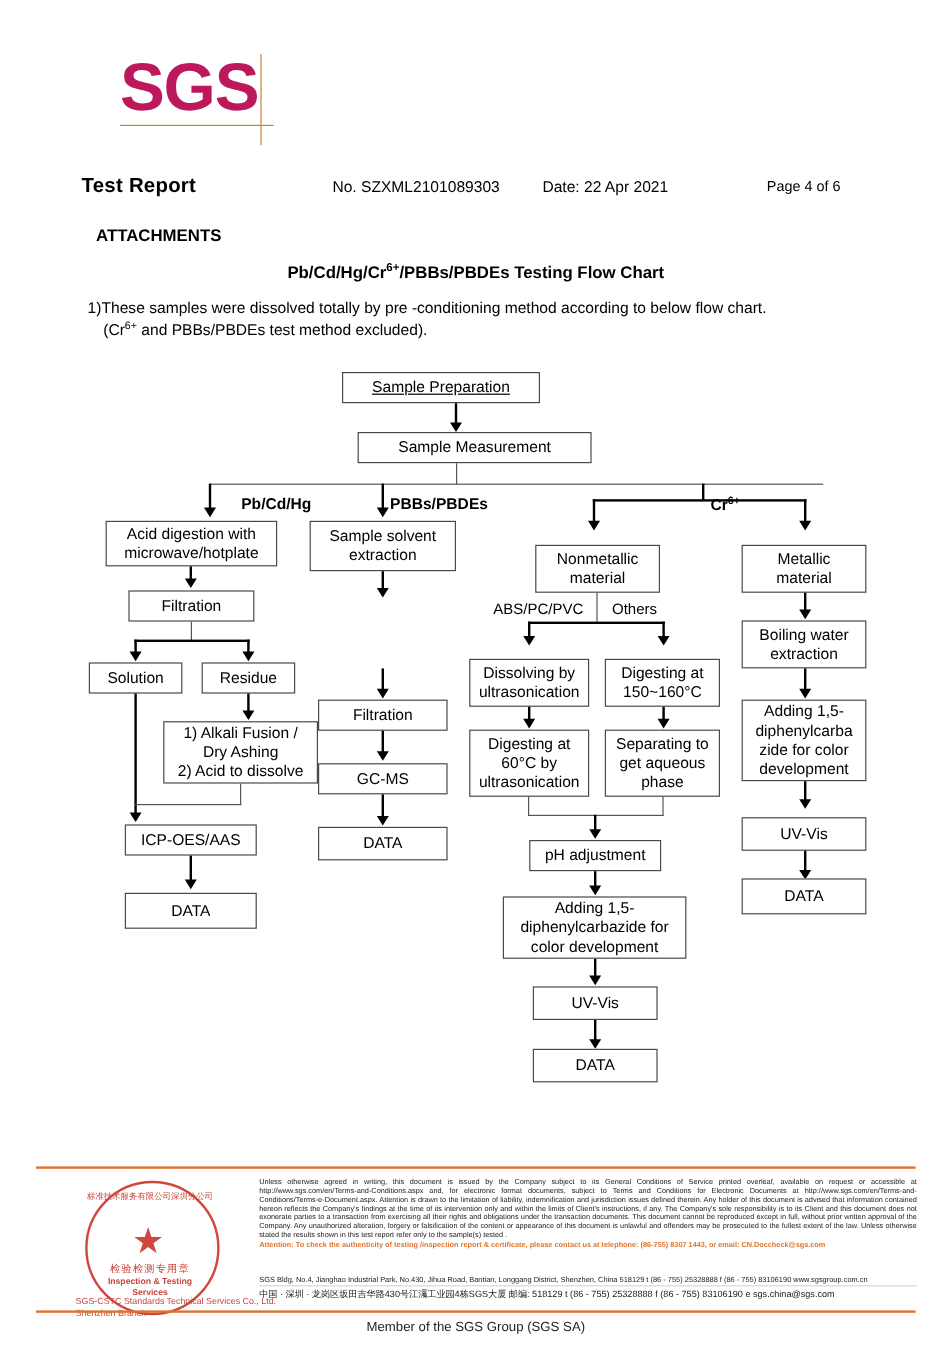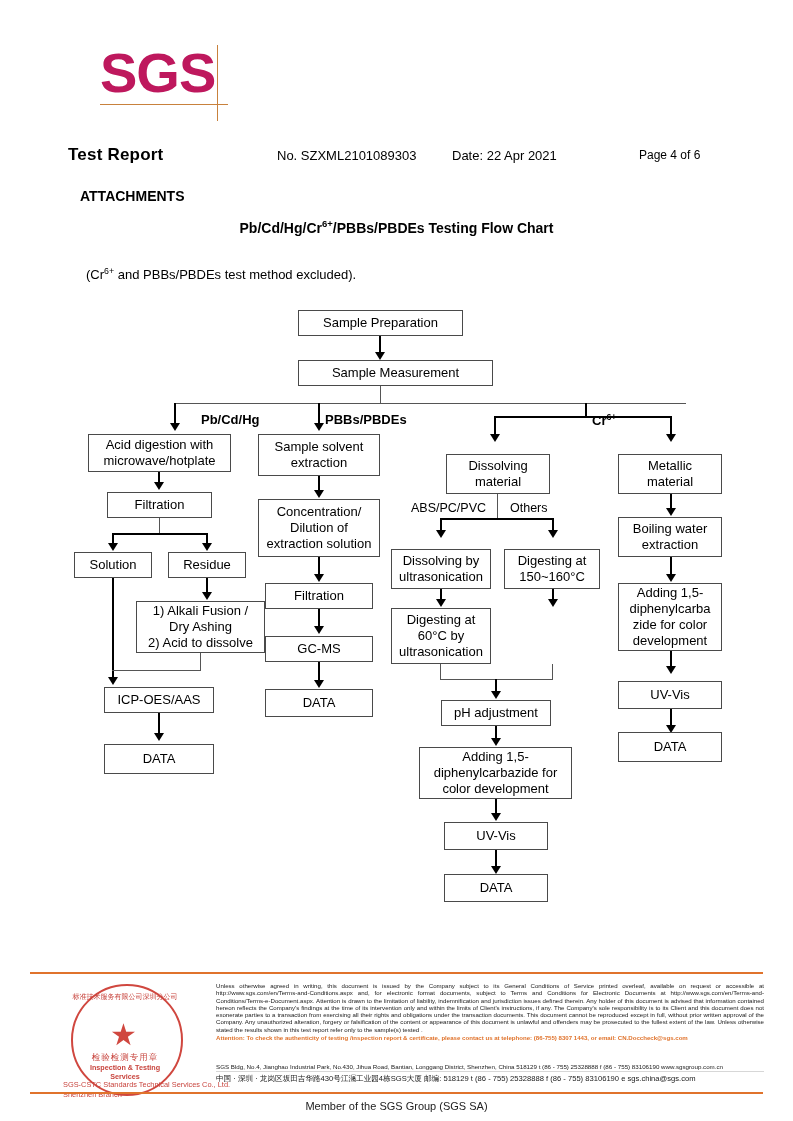--- a/index.html
+++ b/index.html
@@ -147,27 +147,28 @@
   <div class="hdr-no">No. SZXML2101089303</div>
   <div class="hdr-date">Date: 22 Apr 2021</div>
   <div class="hdr-page">Page 4 of 6</div>
 
   <div class="attachments">ATTACHMENTS</div>
 
   <div class="chart-title">
     <span>Pb/Cd/Hg/Cr</span><sup>6+</sup><span>/PBBs/PBDEs Testing Flow Chart</span>
   </div>
 
+  <div class="note1">1)These samples were dissolved totally by pre -conditioning method according to below flow chart.</div>
   <div class="note2">
     <span>(Cr</span><sup>6+</sup><span> and PBBs/PBDEs  test method excluded).</span>
   </div>
 
   <div class="chart">
 
-    <div class="node" style="left:298px; top:310px; width:165px; height:26px;">Sample Preparation</div>
+    <div class="node" style="left:285px; top:310px; width:165px; height:26px;text-decoration:underline;">Sample Preparation</div>
     <div class="ln-v" style="left:379px; top:336px; height:18px;"></div>
     <div class="arrow-d" style="left:375px; top:352px;"></div>
     <div class="node" style="left:298px; top:360px; width:195px; height:26px;">Sample Measurement</div>
 
     <div class="ln-v-thin" style="left:380px; top:386px; height:18px;"></div>
     <div class="ln-h-thin" style="left:175px; top:403px; width:511px;"></div>
     <div class="ln-v" style="left:174px; top:403px; height:24px;"></div>
     <div class="arrow-d" style="left:170px; top:423px;"></div>
     <div class="ln-v" style="left:318px; top:403px; height:24px;"></div>
     <div class="arrow-d" style="left:314px; top:423px;"></div>
@@ -214,43 +215,38 @@
     <div class="ln-v" style="left:158px; top:713px; height:22px;"></div>
     <div class="arrow-d" style="left:154px; top:733px;"></div>
     <div class="node" style="left:104px; top:744px; width:110px; height:30px;">DATA</div>
 
     <div class="node" style="left:258px; top:434px; width:122px; height:42px; flex-direction:column;">
       <span>Sample solvent</span>
       <span>extraction</span>
     </div>
     <div class="ln-v" style="left:318px; top:476px; height:16px;"></div>
     <div class="arrow-d" style="left:314px; top:490px;"></div>
-    <div class="node" style="left:258px; top:499px; width:122px; height:58px; flex-direction:column;">
-      <span>Concentration/</span>
-      <span>Dilution of</span>
-      <span>extraction solution</span>
-    </div>
     <div class="ln-v" style="left:318px; top:557px; height:18px;"></div>
     <div class="arrow-d" style="left:314px; top:574px;"></div>
     <div class="node" style="left:265px; top:583px; width:108px; height:26px;">Filtration</div>
     <div class="ln-v" style="left:318px; top:609px; height:18px;"></div>
     <div class="arrow-d" style="left:314px; top:626px;"></div>
     <div class="node" style="left:265px; top:636px; width:108px; height:26px;">GC-MS</div>
     <div class="ln-v" style="left:318px; top:662px; height:20px;"></div>
     <div class="arrow-d" style="left:314px; top:680px;"></div>
     <div class="node" style="left:265px; top:689px; width:108px; height:28px;">DATA</div>
 
     <div class="ln-h" style="left:494px; top:416px; width:178px;"></div>
     <div class="ln-v" style="left:494px; top:416px; height:20px;"></div>
     <div class="arrow-d" style="left:490px; top:434px;"></div>
     <div class="ln-v" style="left:670px; top:416px; height:20px;"></div>
     <div class="arrow-d" style="left:666px; top:434px;"></div>
 
     <div class="node" style="left:446px; top:454px; width:104px; height:40px; flex-direction:column;">
-      <span>Dissolving</span>
+      <span>Nonmetallic</span>
       <span>material</span>
     </div>
     <div class="node" style="left:618px; top:454px; width:104px; height:40px; flex-direction:column;">
       <span>Metallic</span>
       <span>material</span>
     </div>
 
     <div class="ln-v-thin" style="left:497px; top:494px; height:24px;"></div>
     <div class="sub-label" style="left:411px; top:501px;">ABS/PC/PVC</div>
     <div class="sub-label" style="left:510px; top:501px;">Others</div>
@@ -272,20 +268,25 @@
     <div class="ln-v" style="left:440px; top:589px; height:12px;"></div>
     <div class="arrow-d" style="left:436px; top:599px;"></div>
     <div class="ln-v" style="left:552px; top:589px; height:12px;"></div>
     <div class="arrow-d" style="left:548px; top:599px;"></div>
 
     <div class="node" style="left:391px; top:608px; width:100px; height:56px; flex-direction:column;">
       <span>Digesting at</span>
       <span>60°C by</span>
       <span>ultrasonication</span>
     </div>
+    <div class="node" style="left:504px; top:608px; width:96px; height:56px; flex-direction:column;">
+      <span>Separating to</span>
+      <span>get aqueous</span>
+      <span>phase</span>
+    </div>
 
     <div class="ln-v-thin" style="left:440px; top:664px; height:16px;"></div>
     <div class="ln-v-thin" style="left:552px; top:664px; height:16px;"></div>
     <div class="ln-h-thin" style="left:440px; top:679px; width:113px;"></div>
     <div class="ln-v" style="left:495px; top:679px; height:14px;"></div>
     <div class="arrow-d" style="left:491px; top:691px;"></div>
 
     <div class="node" style="left:441px; top:700px; width:110px; height:26px;">pH adjustment</div>
     <div class="ln-v" style="left:495px; top:726px; height:14px;"></div>
     <div class="arrow-d" style="left:491px; top:738px;"></div>

